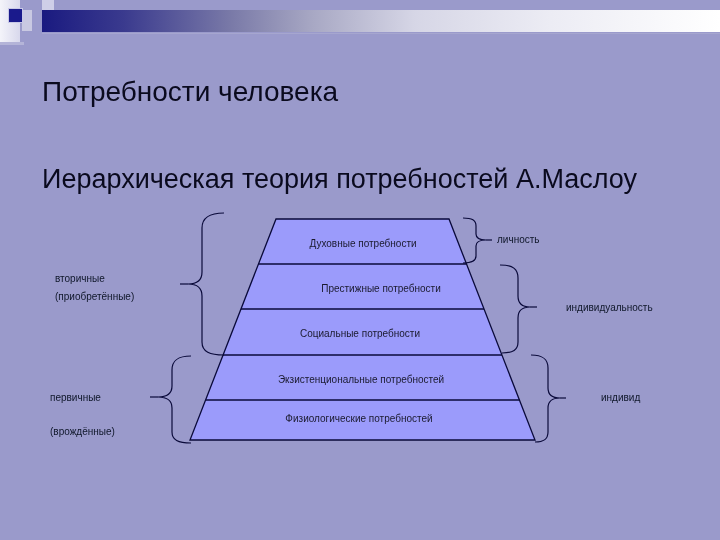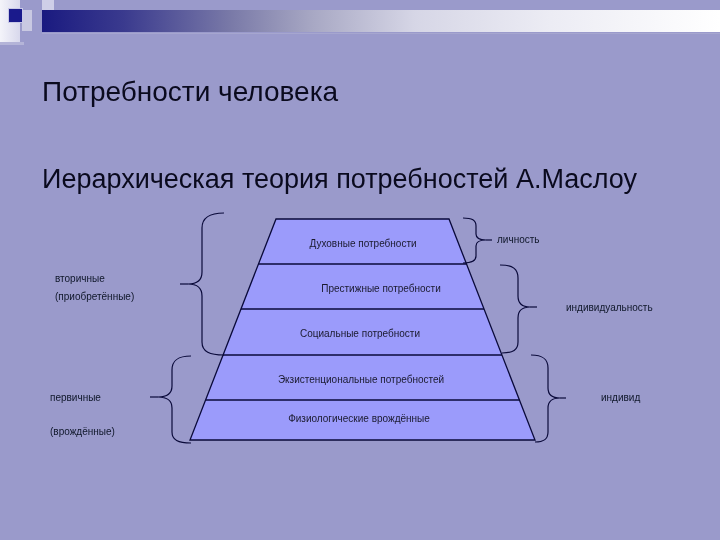--- a/index.html
+++ b/index.html
@@ -80,21 +80,21 @@
   <line x1="560" y1="398" x2="566" y2="398" stroke="#0a0a3a" stroke-width="1.2"></line>
 
   <line x1="180" y1="284" x2="188" y2="284" stroke="#0a0a3a" stroke-width="1.2"></line>
   <line x1="150" y1="397" x2="158" y2="397" stroke="#0a0a3a" stroke-width="1.2"></line>
 </svg>
 
 <div class="lvl-text" style="left:363px; top:236px;">Духовные потребности</div>
 <div class="lvl-text" style="left:361px; top:281px;margin-left:20px;">Престижные потребности</div>
 <div class="lvl-text" style="left:360px; top:326px;">Социальные потребности</div>
 <div class="lvl-text" style="left:361px; top:372px;">Экзистенциональные потребностей</div>
-<div class="lvl-text" style="left:359px; top:411px;">Физиологические врождённые</div>
+<div class="lvl-text" style="left:359px; top:411px;">Физиологические потребностей</div>
 
 <div class="side-text" style="left:55px; top:270px;text-align:center;">вторичные</div>
 <div class="side-text" style="left:55px; top:288px;text-align:right;">(приобретённые)</div>
 <div class="side-text" style="left:50px; top:389px;">первичные</div>
 <div class="side-text" style="left:50px; top:407px;margin-top:16px;">(врождённые)</div>
 
 <div class="side-text" style="left:497px; top:231px;">личность</div>
 <div class="side-text" style="left:566px; top:299px;">индивидуальность</div>
 <div class="side-text" style="left:554px; top:389px;margin-left:47px;">индивид</div>
 

